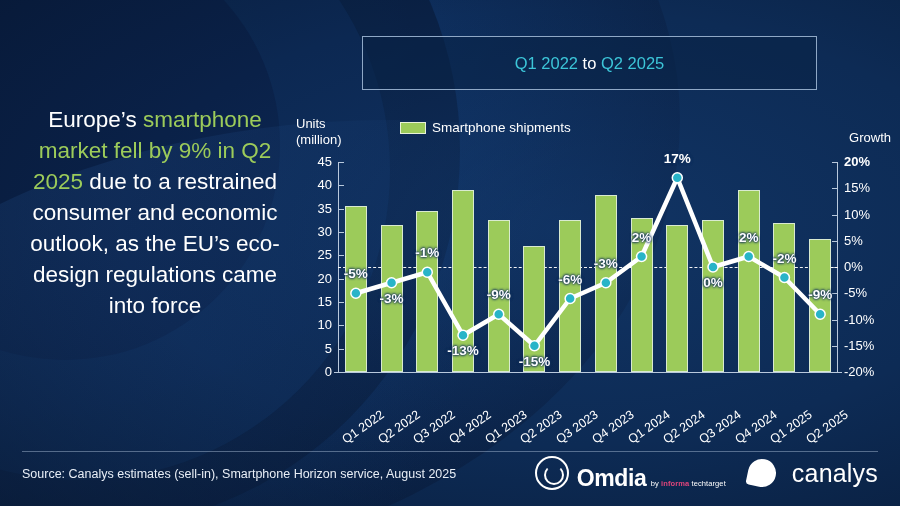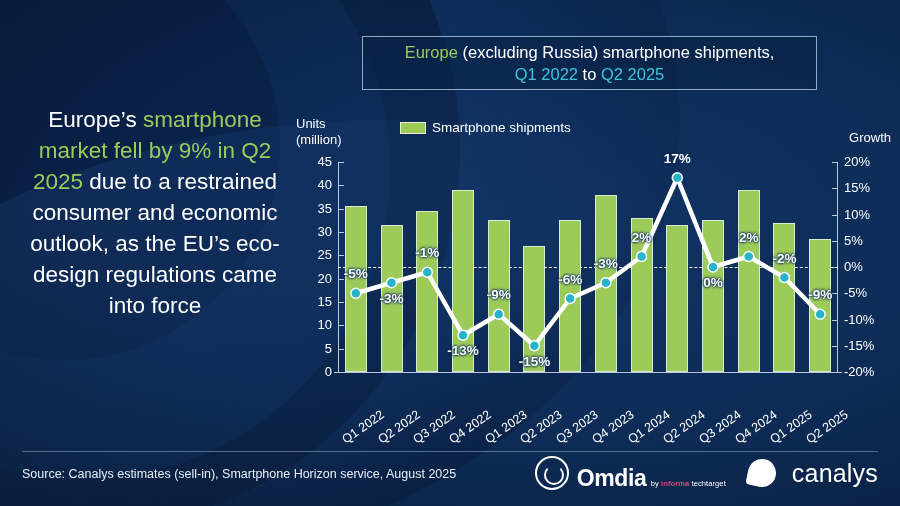--- a/index.html
+++ b/index.html
@@ -95,23 +95,20 @@
   <div class="bg-layer bl4"></div>
   <div class="sweep"></div>
   <div class="vig"></div>
 </div>
 
 <div id="lead">
   <span>Europe’s </span><span class="hl">smartphone market fell by 9% in Q2 2025</span><span> due to a restrained consumer and economic outlook, as the EU’s eco-design regulations came into force</span>
 </div>
 
 <div id="titlebox">
-  <div>
-    <span class="grn">Europe</span><span> (excluding Russia) smartphone shipments,</span>
-  </div>
   <div>
     <span class="cyn">Q1 2022</span><span> to </span><span class="cyn">Q2 2025</span>
   </div>
 </div>
 
 <div id="chart">
 
   <div class="axis-title" id="units-title">
     <div>Units</div>
     <div>(million)</div>
@@ -162,21 +159,21 @@
         <div class="ytr" style="top: 131.25px;">-5%</div>
         <div class="tick r" style="top: 105px;"></div>
         <div class="ytr" style="top: 105px;">0%</div>
         <div class="tick r" style="top: 78.75px;"></div>
         <div class="ytr" style="top: 78.75px;">5%</div>
         <div class="tick r" style="top: 52.5px;"></div>
         <div class="ytr" style="top: 52.5px;">10%</div>
         <div class="tick r" style="top: 26.25px;"></div>
         <div class="ytr" style="top: 26.25px;">15%</div>
         <div class="tick r" style="top: 0px;"></div>
-        <div class="ytr" style="top: 0px;">20%</div>
+        <div class="ytr" style="top: 0px; font-weight: bold;">20%</div>
       </div>
     <div class="zero-line" id="zeroline" style="top: 105px;"></div>
     <div id="bars">
         <div class="bar" title="Q1 2022: 35.5" style="left: 6.78571px; width: 22.1429px; height: 165.667px; background: rgb(156, 203, 90);"></div>
         <div class="bar" title="Q2 2022: 31.5" style="left: 42.5px; width: 22.1429px; height: 147px; background: rgb(156, 203, 90);"></div>
         <div class="bar" title="Q3 2022: 34.5" style="left: 78.2143px; width: 22.1429px; height: 161px; background: rgb(156, 203, 90);"></div>
         <div class="bar" title="Q4 2022: 39" style="left: 113.929px; width: 22.1429px; height: 182px; background: rgb(156, 203, 90);"></div>
         <div class="bar" title="Q1 2023: 32.5" style="left: 149.643px; width: 22.1429px; height: 151.667px; background: rgb(156, 203, 90);"></div>
         <div class="bar" title="Q2 2023: 27" style="left: 185.357px; width: 22.1429px; height: 126px; background: rgb(156, 203, 90);"></div>
         <div class="bar" title="Q3 2023: 32.5" style="left: 221.071px; width: 22.1429px; height: 151.667px; background: rgb(156, 203, 90);"></div>

